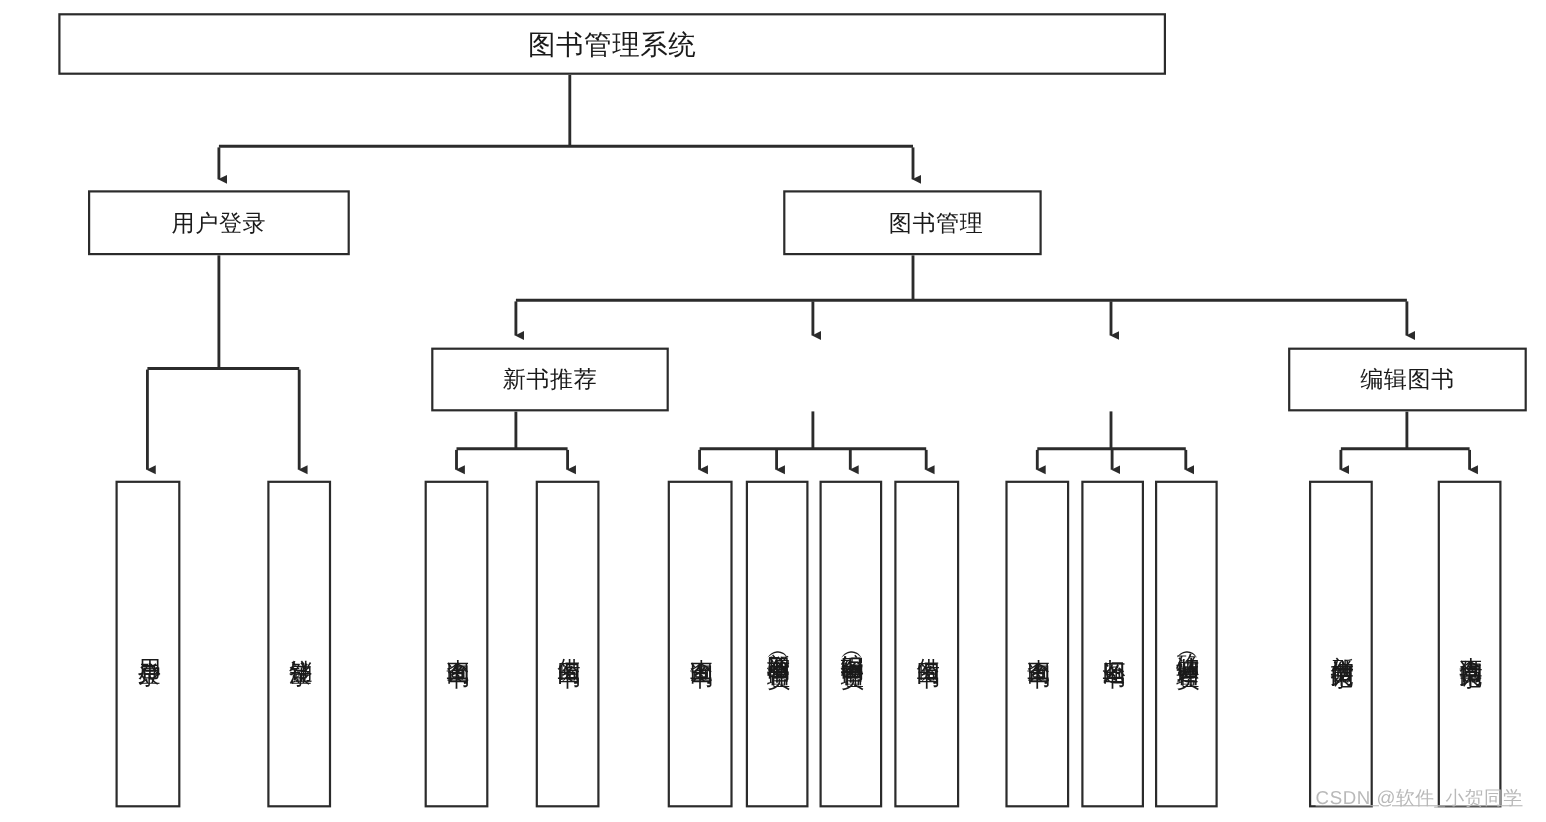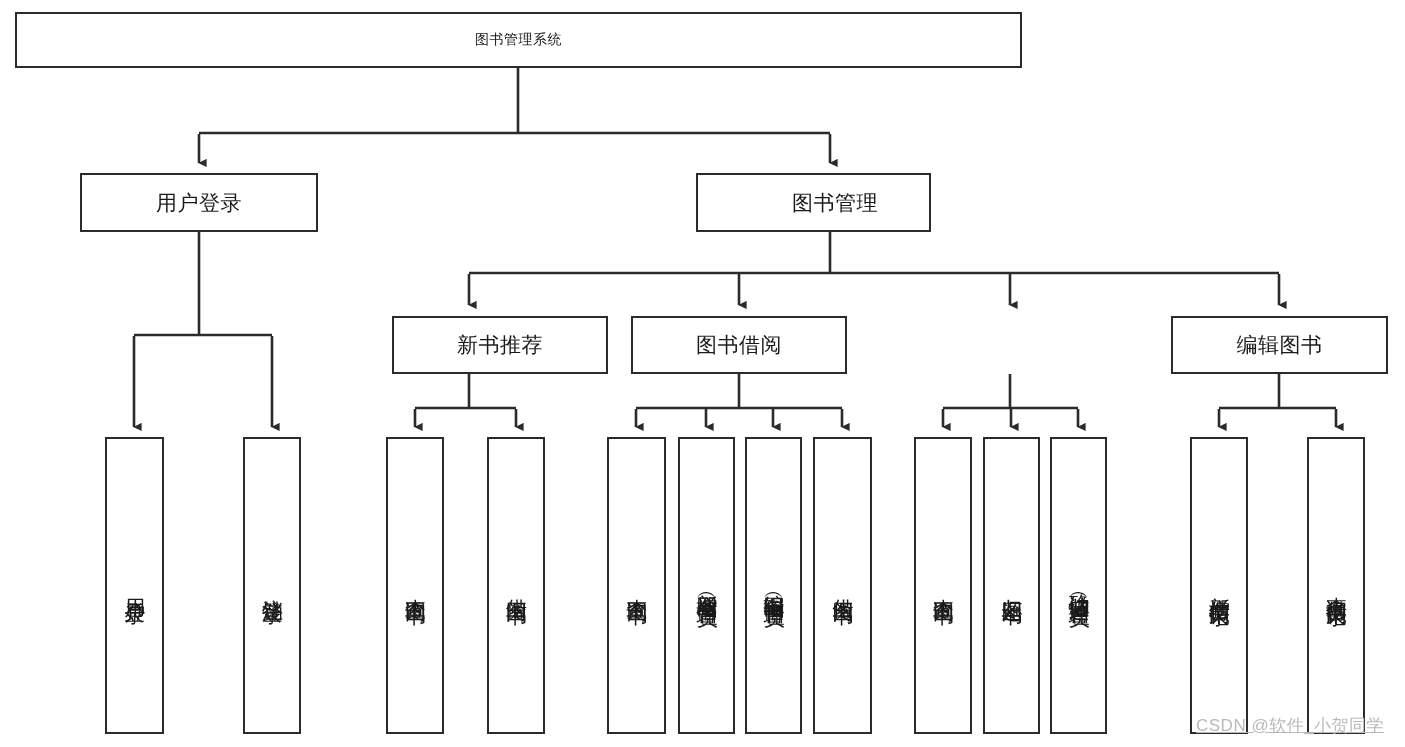--- a/index.html
+++ b/index.html
@@ -45,21 +45,22 @@
     letter-spacing: 1px;
   }
   .node.v .vtext {
     writing-mode: vertical-rl;
     text-orientation: upright;
     line-height: 1.18;
     letter-spacing: 2px;
     white-space: nowrap;
   }
   .node.root {
-    font-size: 14px;
+    font-size: 25px;
+    margin-left: 38px;
   }
   .watermark {
     position: absolute;
     color: #b9b9b9;
     font-size: 17px;
     white-space: nowrap;
     letter-spacing: 0.5px;
     text-decoration: underline;
   }
 </style>
@@ -118,29 +119,26 @@
     </g>
   </svg>
 
   <div class="node h root" style="left:15px; top:12px; width:1007px; height:56px;">
     <span>图书管理系统</span>
   </div>
 
   <div class="node h" style="left:80px; top:173px; width:238px; height:59px;">
     <span>用户登录</span>
   </div>
-  <div class="node h" style="left:696px; top:173px; width:235px; height:59px;padding-left:43px;">
+  <div class="node h" style="left:712px; top:173px; width:235px; height:59px;padding-left:43px;">
     <span>图书管理</span>
   </div>
 
   <div class="node h" style="left:361px; top:316px; width:216px; height:58px;margin-left:31px;">
     <span>新书推荐</span>
-  </div>
-  <div class="node h" style="left:631px; top:316px; width:216px; height:58px;">
-    <span>图书借阅</span>
   </div>
   <div class="node h" style="left:1171px; top:316px; width:217px; height:58px;">
     <span>编辑图书</span>
   </div>
 
   <div class="node v" style="left:105px; top:437px; width:59px; height:297px;">
     <span class="vtext">用户登录</span>
   </div>
   <div class="node v" style="left:243px; top:437px; width:58px; height:297px;">
     <span class="vtext">注销登录</span>

